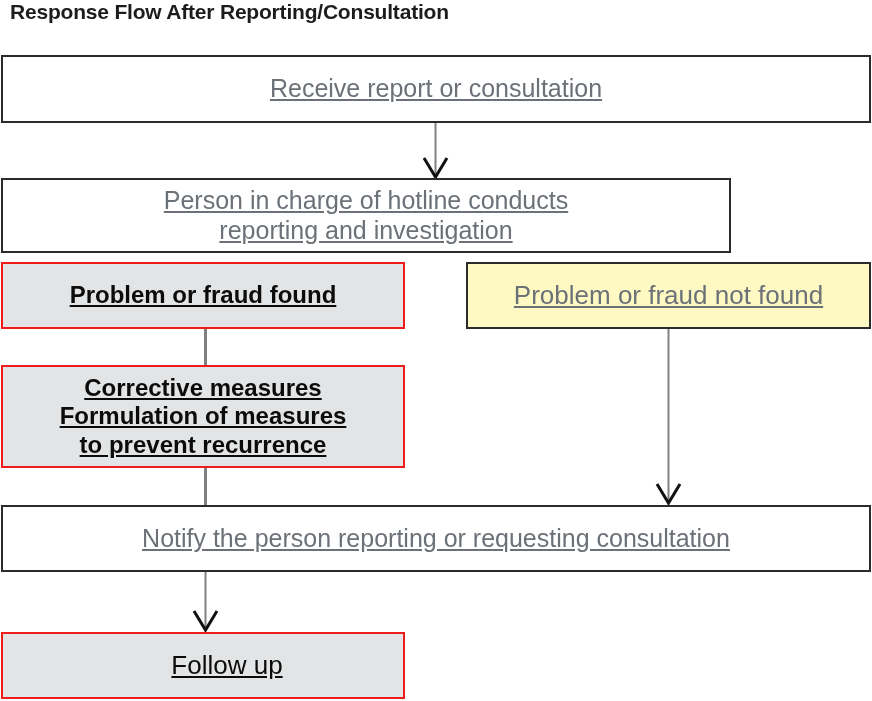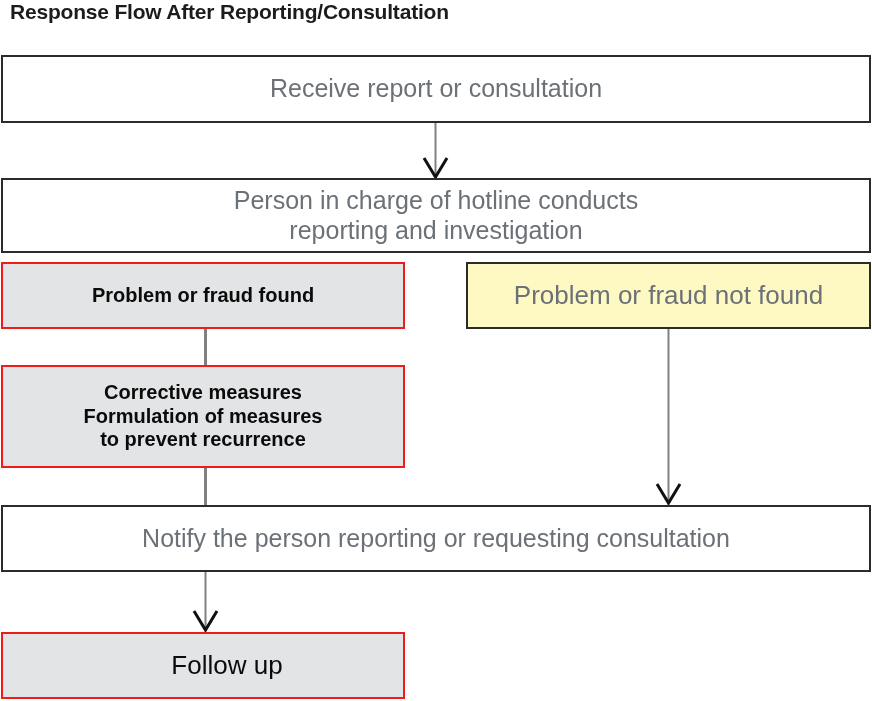--- a/index.html
+++ b/index.html
@@ -44,38 +44,39 @@
     border: 2px solid #2b2b2b;
     color: #6b7177;
     font-size: 25px;
     font-weight: normal;
   }
   
   .node.redbox {
     background: #e3e4e5;
     border: 2px solid #ef1c1c;
     color: #0b0b0b;
-    font-size: 20px;
+    font-size: 24px;
     font-weight: bold;
   }
   .node.redbox.light {
     font-weight: normal;
     font-size: 26px;
   }
   
   .node.greybox {
     background: #fef9c3;
     border: 2px solid #2b2b2b;
     color: #6b7177;
     font-size: 26px;
     font-weight: normal;
   }
   .node .label {
     display: block;
     padding: 0 8px;
+    text-decoration: underline;
   }
   .edge-layer {
     position: absolute;
     left: 0;
     top: 0;
     width: 872px;
     height: 701px;
     pointer-events: none;
   }
 </style>
@@ -99,21 +100,21 @@
     <line x1="205.5" y1="468" x2="205.5" y2="506" stroke="#808080" stroke-width="3"></line>
 
     <line x1="205.5" y1="572" x2="205.5" y2="630" stroke="#808080" stroke-width="2"></line>
     <polyline points="194,611 205.5,630 217,611" fill="none" stroke="#111111" stroke-width="3"></polyline>
   </svg>
 
   <div class="node plain" style="left:1px; top:55px; width:870px; height:68px;">
     <span class="label">Receive report or consultation</span>
   </div>
 
-  <div class="node plain" style="left:1px; top:178px; width:870px; height:75px;">
+  <div class="node plain" style="left:1px; top:178px; width:730px; height:75px;">
     <span class="label">
       <span>Person in charge of hotline conducts</span><br>
       <span>reporting and investigation</span>
     </span>
   </div>
 
   <div class="node redbox" style="left:1px; top:262px; width:404px; height:67px;">
     <span class="label">Problem or fraud found</span>
   </div>
 

